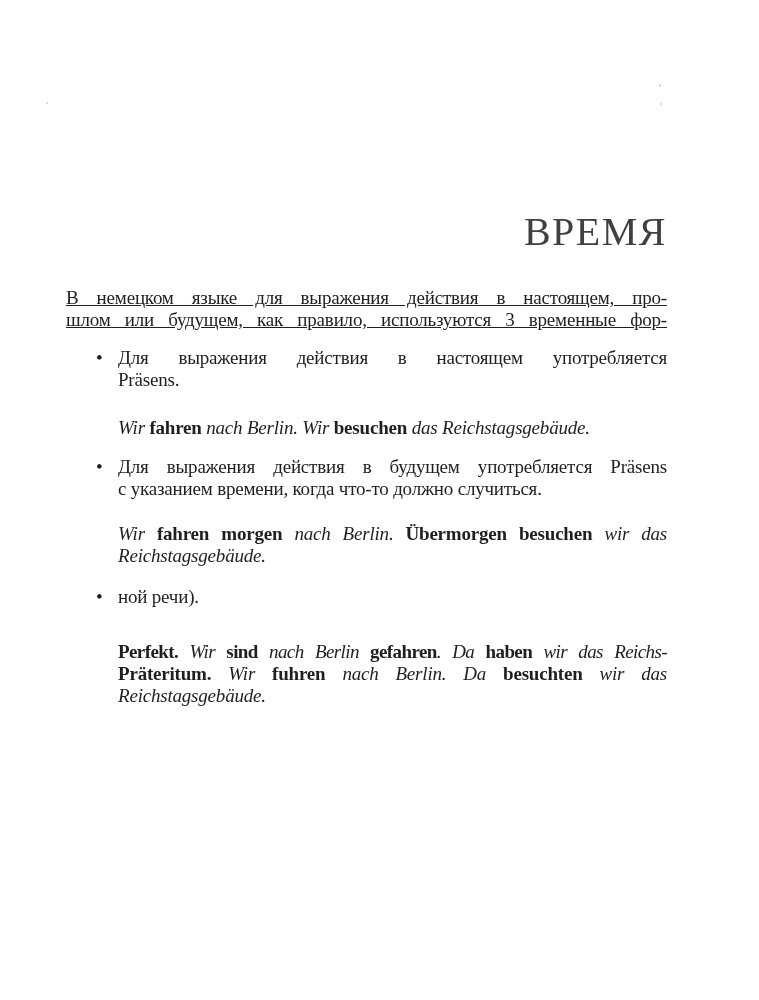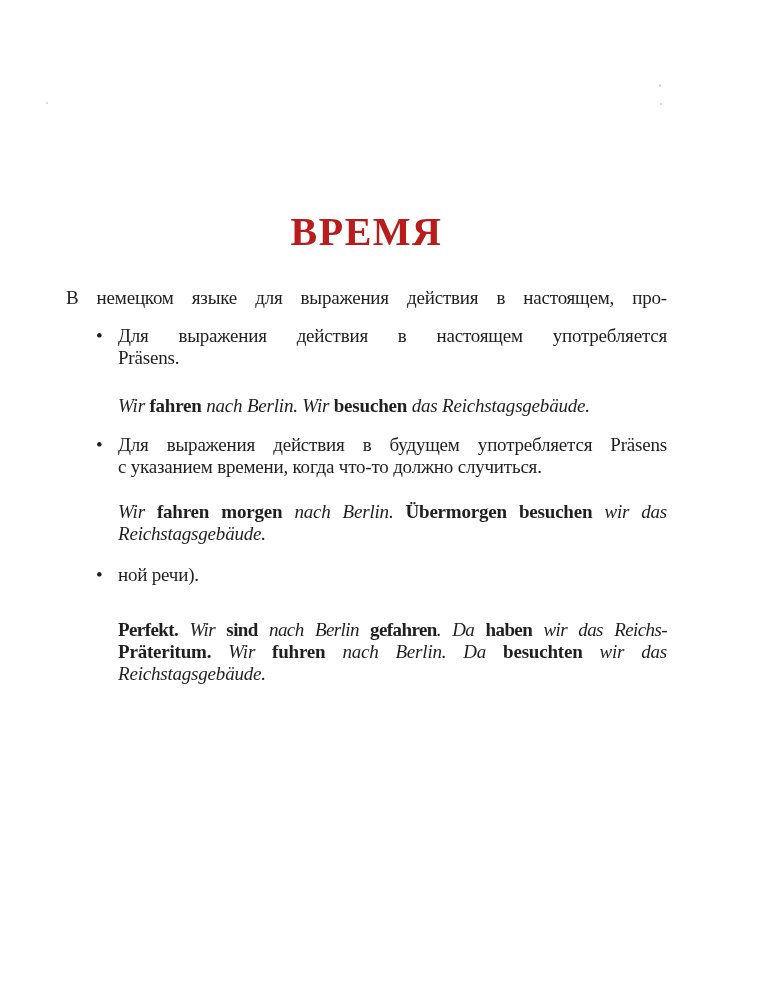--- a/index.html
+++ b/index.html
@@ -17,40 +17,40 @@
   }
   .page {
     position: relative;
     width: 601px;
     margin-left: 66px;
   }
   .title {
     margin: 208px 0 0 0;
     font-size: 40px;
     line-height: 48px;
-    font-weight: 700;
-    text-align: center;
+    font-weight: 400;
+    text-align: right;
     letter-spacing: 1.5px;
-    color: #b91c1c;
+    color: #404040;
   }
   .line {
     font-size: 19px;
     line-height: 22px;
     letter-spacing: -0.2px;
     text-align: left;
     white-space: normal;
   }
   .j {
     text-align: justify;
     text-align-last: justify;
   }
   .tight {
     letter-spacing: -0.6px;
   }
-  .intro { margin-top: 31px; }
+  .intro { margin-top: 31px; text-decoration: underline; }
   .bullet {
     display: flex;
     align-items: flex-start;
   }
   .bullet-marker {
     flex: 0 0 52px;
     box-sizing: border-box;
     padding-left: 30px;
     font-size: 19px;
     line-height: 22px;
@@ -87,20 +87,21 @@
 <span class="speck speck-1"></span>
 <span class="speck speck-2"></span>
 <span class="speck speck-3"></span>
 
 <main class="page">
 
   <h1 class="title">ВРЕМЯ</h1>
 
   <section class="intro">
     <div class="line j">В немецком языке для выражения действия в настоящем, про-</div>
+    <div class="line j">шлом или будущем, как правило, используются 3 временные фор-</div>
   </section>
 
   <section class="bullet bullet-1">
     <span class="bullet-marker">•</span>
     <div class="bullet-body">
       <div class="line j">Для выражения действия в настоящем употребляется</div>
       <div class="line">Präsens.</div>
     </div>
   </section>
 

